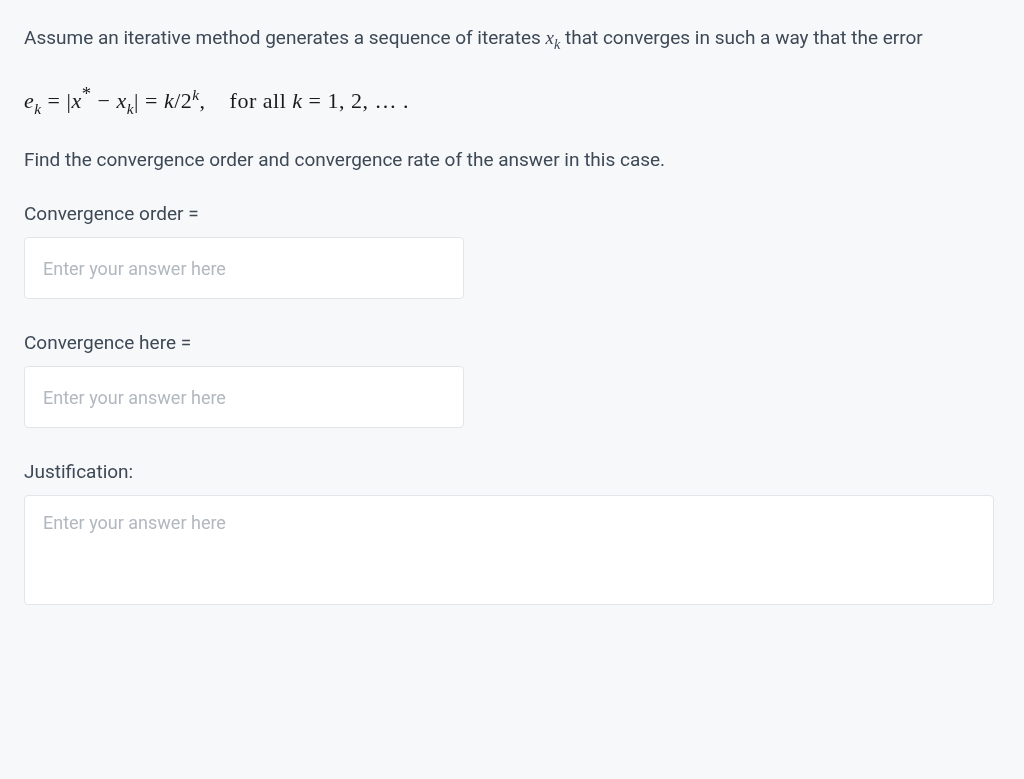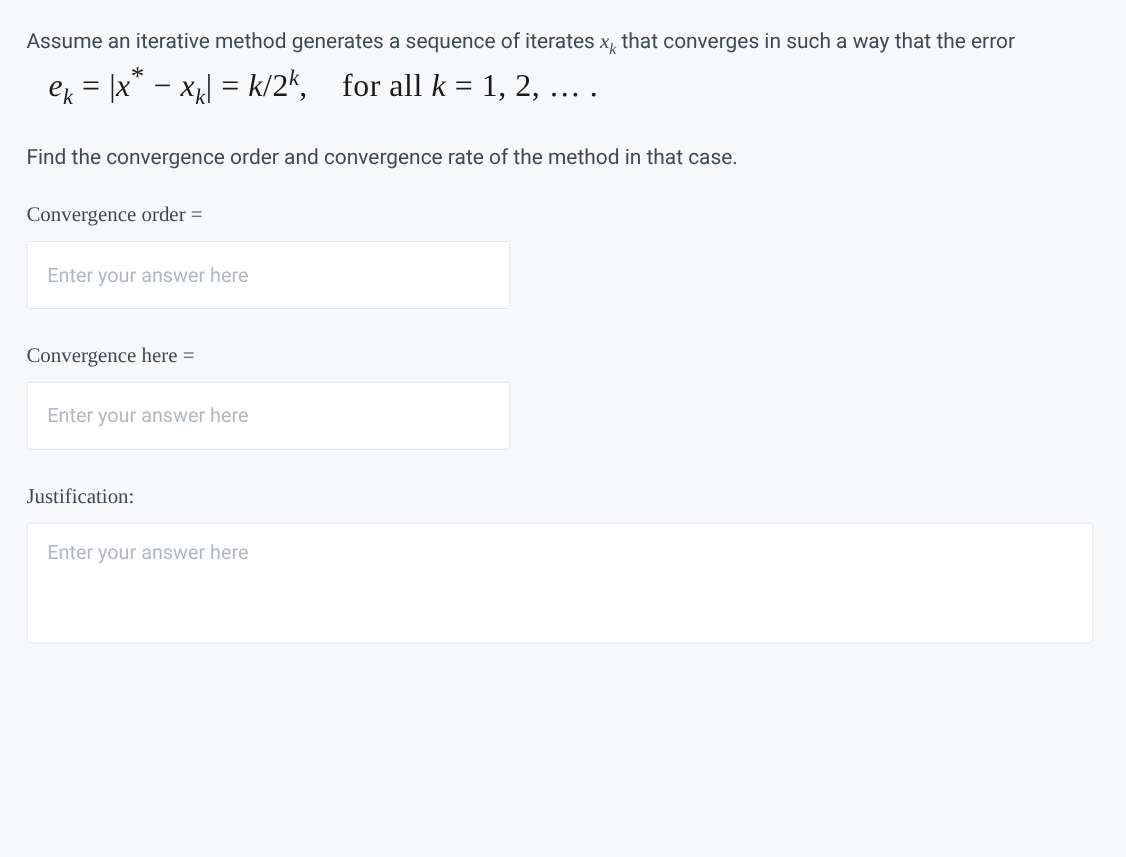--- a/index.html
+++ b/index.html
@@ -12,28 +12,28 @@
       background-color: #f7f8fa;
       padding: 24px;
       color: #3d4956;
       width: 1024px;
       height: 779px;
     }
     .question-text {
       font-size: 19px;
       line-height: 1.5;
       color: #3d4956;
+      margin-bottom: 28px;
     }
     .math-line {
       font-family: "Times New Roman", Times, serif;
-      font-size: 29px;
+      font-size: 22px;
       color: #1a1a1a;
       margin-bottom: 28px;
       letter-spacing: 0.5px;
-      margin-left: 20px;
     }
     .math-var {
       font-style: italic;
     }
     .math-sub {
       font-size: 0.7em;
       vertical-align: sub;
       font-style: italic;
     }
     .math-sup {
@@ -45,21 +45,20 @@
       font-size: 19px;
       line-height: 1.5;
       color: #3d4956;
       margin-bottom: 28px;
     }
     .field-label {
       font-size: 19px;
       color: #3d4956;
       margin-bottom: 12px;
       display: block;
-      font-family: Liberation Serif, serif;
     }
     .input-box {
       width: 440px;
       height: 62px;
       background-color: #ffffff;
       border: 1px solid #e3e6e9;
       border-radius: 4px;
       padding: 16px 18px;
       font-size: 18px;
       color: #3d4956;
@@ -96,21 +95,21 @@
 
 
 <div class="question-text">
   <span>Assume an iterative method  generates a sequence of iterates </span><span style="font-family:'Times New Roman',serif;font-style:italic;">x</span><span style="font-family:'Times New Roman',serif;font-style:italic;font-size:0.75em;vertical-align:sub;">k</span><span> that converges in such a way that the error</span>
 </div>
 
 <div class="math-line">
   <span class="math-var">e</span><span class="math-sub">k</span> = |<span class="math-var">x</span><span style="font-size:0.85em;vertical-align:super;">*</span> − <span class="math-var">x</span><span class="math-sub">k</span>| = <span class="math-var">k</span>/2<span class="math-sup">k</span>,&nbsp;&nbsp;&nbsp;&nbsp;for all <span class="math-var">k</span> = 1, 2, … .
 </div>
 
-<div class="instruction">Find the convergence order and convergence rate of the method in that case.</div>
+<div class="instruction">Find the convergence order and convergence rate of the answer in this case.</div>
 
 <label class="field-label">Convergence order =</label>
 <input type="text" class="input-box" placeholder="Enter your answer here" style="">
 
 <div class="spacer-small"></div>
 
 <label class="field-label">Convergence here =</label>
 <input type="text" class="input-box" placeholder="Enter your answer here" style="">
 
 <div class="spacer-small"></div>

